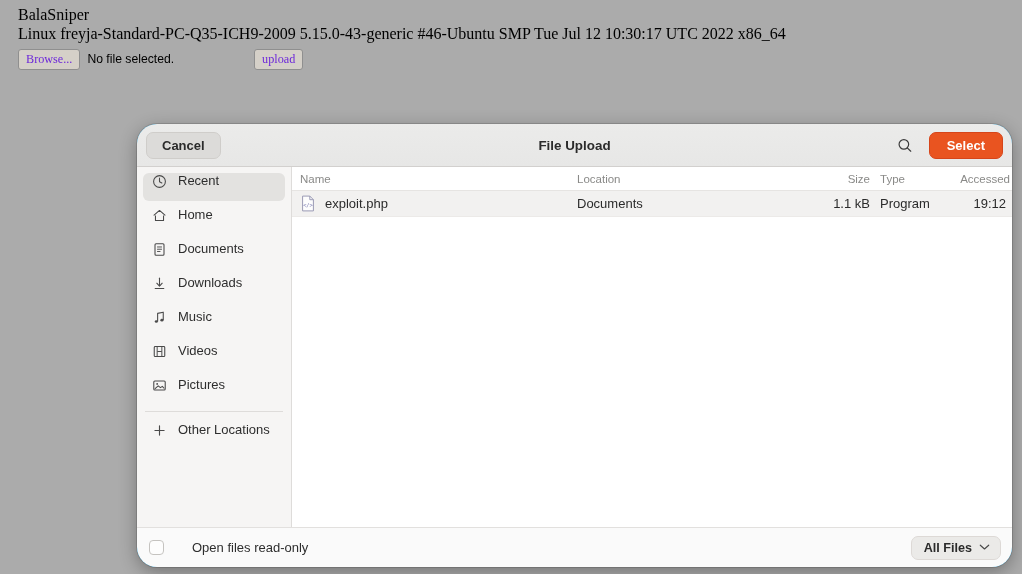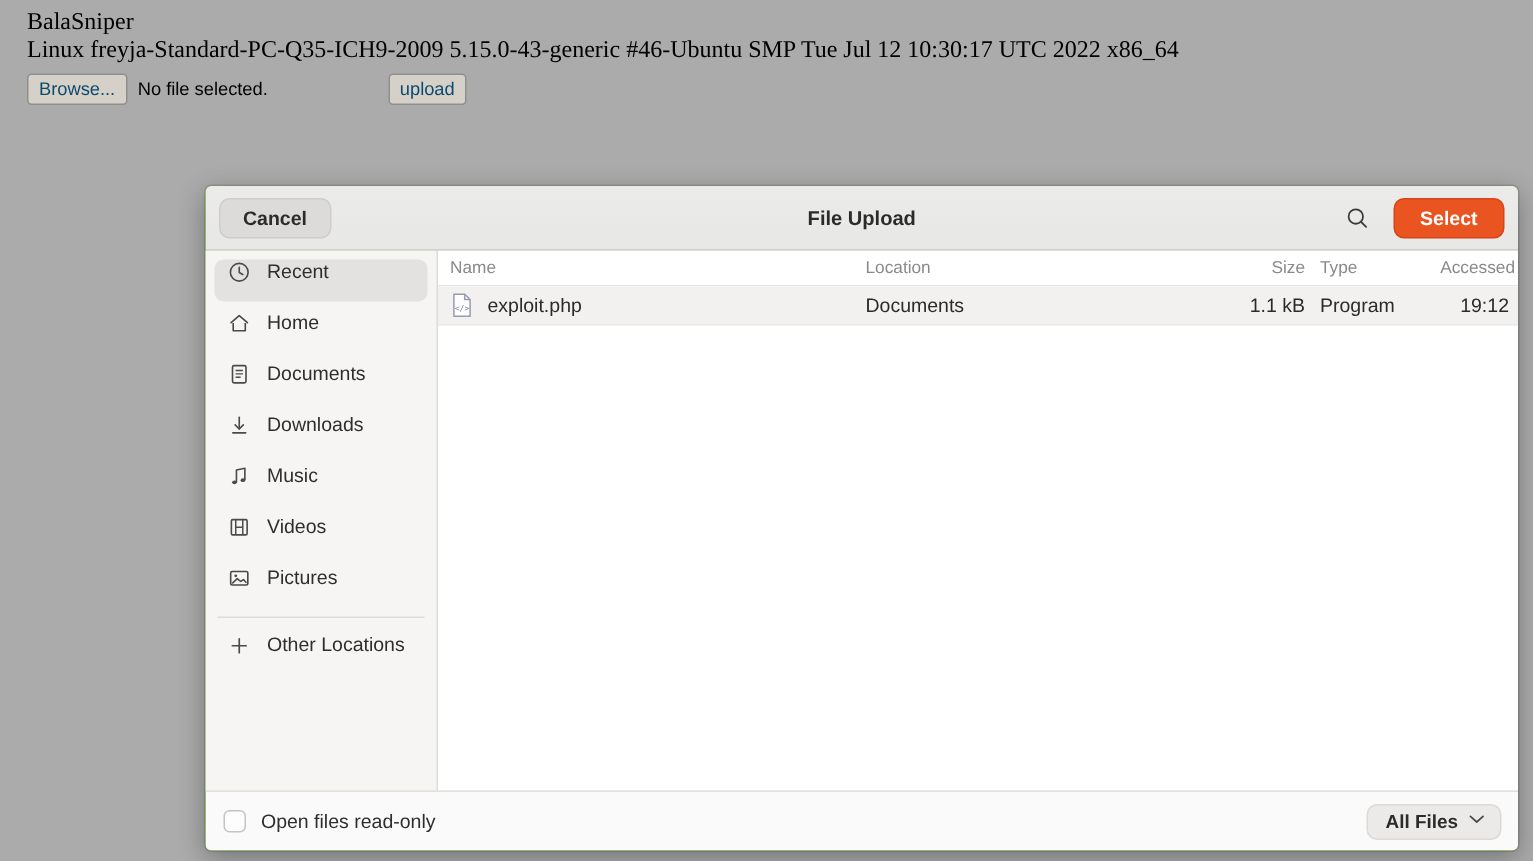--- a/index.html
+++ b/index.html
@@ -38,44 +38,44 @@
     align-items: center;
     gap: 0;
     font-family: "Liberation Sans", sans-serif;
     font-size: 12.2px;
   }
   .btn-native {
     background: #d5d0c8;
     border: 1px solid #8f8f8f;
     border-radius: 3px;
     padding: 1px 7px 2px 7px;
-    font-family: Liberation Sans, sans-serif;
+    font-family: Liberation Serif, serif;
     font-size: 12.2px;
-    color: #0c4a6e;
+    color: #6d28d9;
     line-height: 1.35;
     cursor: default;
   }
   .no-file {
     margin-left: 7px;
     font-size: 12.2px;
     color: #000;
   }
   .upload-btn {
     margin-left: 80px;
   }
 
   
   .dialog {
     position: absolute;
     left: 137px;
     top: 124px;
     width: 875px;
     height: 443px;
-    background: #84cc16;
-    border-radius: 4px;
+    background: #0ea5e9;
+    border-radius: 20px;
     box-shadow: 0 5px 18px rgba(0,0,0,0.32), 0 0 0 1px rgba(0,0,0,0.13);
     display: flex;
     flex-direction: column;
     overflow: hidden;
   }
 
   
   .headerbar {
     height: 43px;
     min-height: 43px;
@@ -239,21 +239,21 @@
     border-top: 1px solid #e2e0de;
     display: flex;
     align-items: center;
     justify-content: space-between;
     padding: 0 11px 0 12px;
     box-sizing: border-box;
   }
   .check-wrap {
     display: flex;
     align-items: center;
-    gap: 10px;
+    gap: 28px;
     font-size: 13px;
     color: #2e2e2e;
     cursor: pointer;
   }
   .checkbox {
     width: 15px; height: 15px;
     border: 1px solid #c5c3c0;
     border-radius: 4px;
     background: #fdfdfd;
     box-sizing: border-box;

